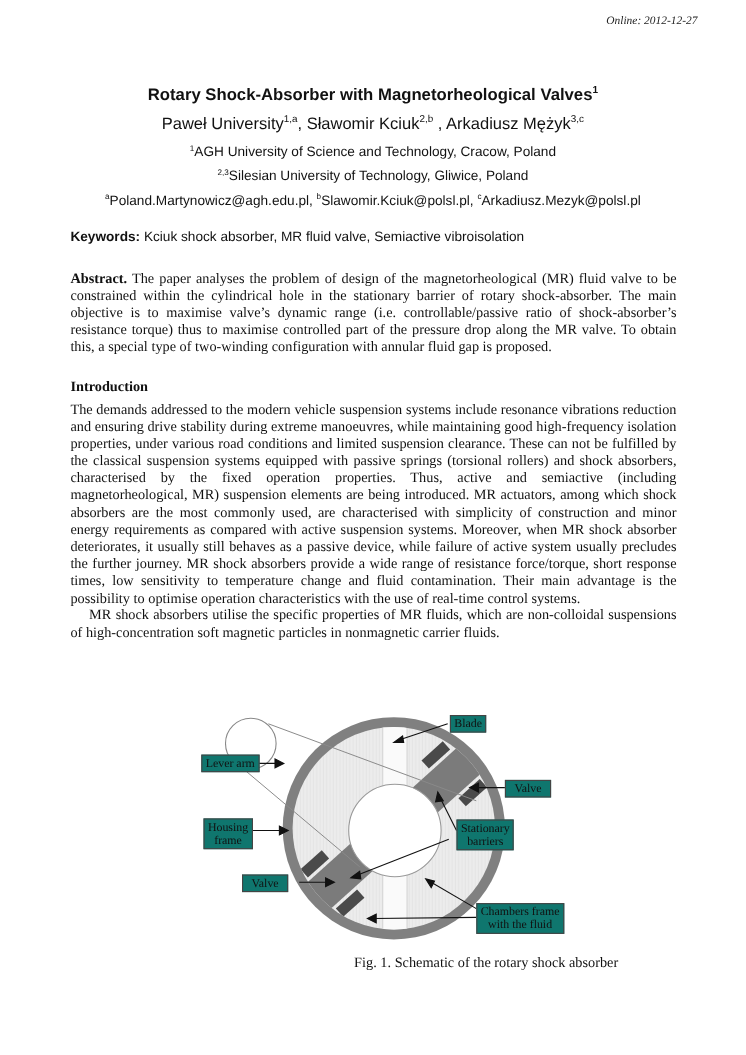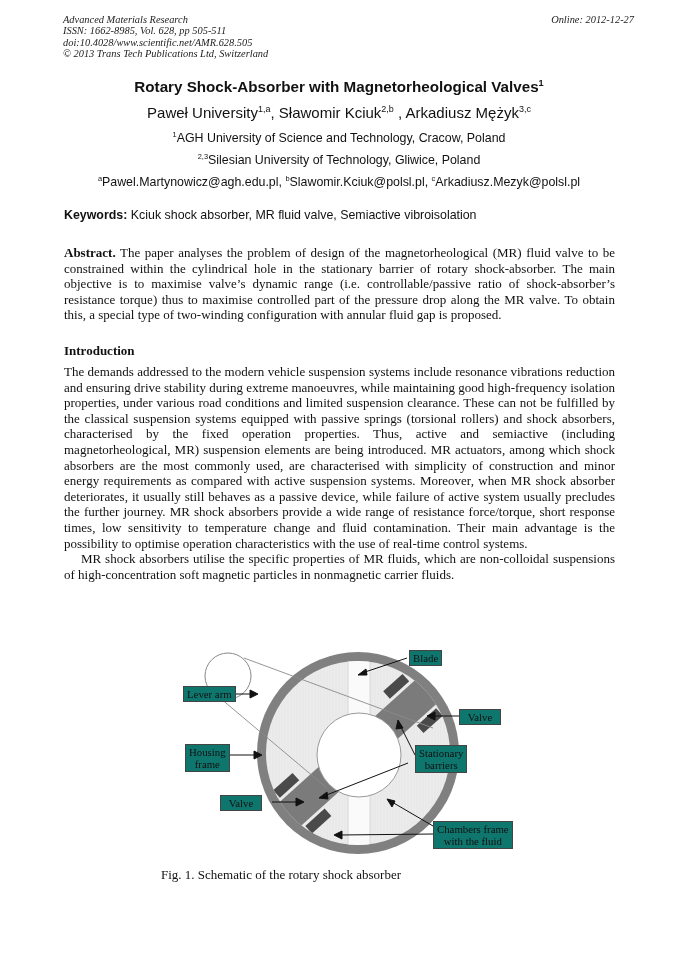--- a/index.html
+++ b/index.html
@@ -25,52 +25,46 @@
   .para { position:absolute; left:64px; width:551px; font-family:"Liberation Serif", serif; font-size:13px; line-height:15.6px; text-align:justify; color:#111; }
   .abstract { top:245px; }
   .abstract b { font-weight:bold; }
   .intro-head { position:absolute; left:64px; top:343px; font-family:"Liberation Serif", serif; font-weight:bold; font-size:13px; }
   .intro-body { top:364px; }
   .indent { text-indent:17px; display:block; }
   .blk { display:block; }
 
   .figure { position:absolute; left:170px; top:640px; width:340px; height:222px; }
   .fig-label { position:absolute; font-family:"Liberation Serif", serif; font-size:10.8px; line-height:12px; background:#0f766e; border:1px solid #444; padding:1px 3px; text-align:center; color:#111; white-space:nowrap; }
-  .caption { position:absolute; left:0; width:562px; top:867px; text-align:center; font-family:"Liberation Serif", serif; font-size:13px; }
+  .caption { position:absolute; left:0; width:562px; top:867px; text-align:right; font-family:"Liberation Serif", serif; font-size:13px; }
 </style>
 </head>
 <body>
 
 <div class="page">
 
-  <div class="hdr hdr-left">
-    <span class="hdr-line">Advanced Materials Research</span>
-    <span class="hdr-line">ISSN: 1662-8985, Vol. 628, pp 505-511</span>
-    <span class="hdr-line">doi:10.4028/www.scientific.net/AMR.628.505</span>
-    <span class="hdr-line">© 2013 Trans Tech Publications Ltd, Switzerland</span>
-  </div>
   <div class="hdr hdr-right">Online: 2012-12-27</div>
 
   <div class="center-block title">
     <span>Rotary Shock-Absorber with Magnetorheological Valves</span><sup>1</sup>
   </div>
 
   <div class="center-block authors">
     <span>Paweł University</span><sup>1,a</sup><span>, </span><span>Sławomir Kciuk</span><sup>2,b</sup><span> , </span><span>Arkadiusz Mężyk</span><sup>3,c</sup>
   </div>
 
   <div class="center-block affil1">
     <sup>1</sup><span>AGH University of Science and Technology, Cracow, Poland</span>
   </div>
   <div class="center-block affil2">
     <sup>2,3</sup><span>Silesian University of Technology, Gliwice, Poland</span>
   </div>
 
   <div class="center-block emails">
-    <sup>a</sup><span>Pawel.Martynowicz@agh.edu.pl</span><span>, </span><sup>b</sup><span>Slawomir.Kciuk@polsl.pl</span><span>, </span><sup>c</sup><span>Arkadiusz.Mezyk@polsl.pl</span>
+    <sup>a</sup><span>Poland.Martynowicz@agh.edu.pl</span><span>, </span><sup>b</sup><span>Slawomir.Kciuk@polsl.pl</span><span>, </span><sup>c</sup><span>Arkadiusz.Mezyk@polsl.pl</span>
   </div>
 
   <div class="keywords">
     <b>Keywords:</b><span> Kciuk shock absorber, MR fluid valve, Semiactive vibroisolation</span>
   </div>
 
   <div class="para abstract">
     <b>Abstract.</b><span> The paper analyses the problem of design of the magnetorheological (MR) fluid valve to be constrained within the cylindrical hole in the stationary barrier of rotary shock-absorber. The main objective is to maximise valve’s dynamic range (i.e. controllable/passive ratio of shock-absorber’s resistance torque) thus to maximise controlled part of the pressure drop along the MR valve. To obtain this, a special type of two-winding configuration with annular fluid gap is proposed.</span>
   </div>
 

